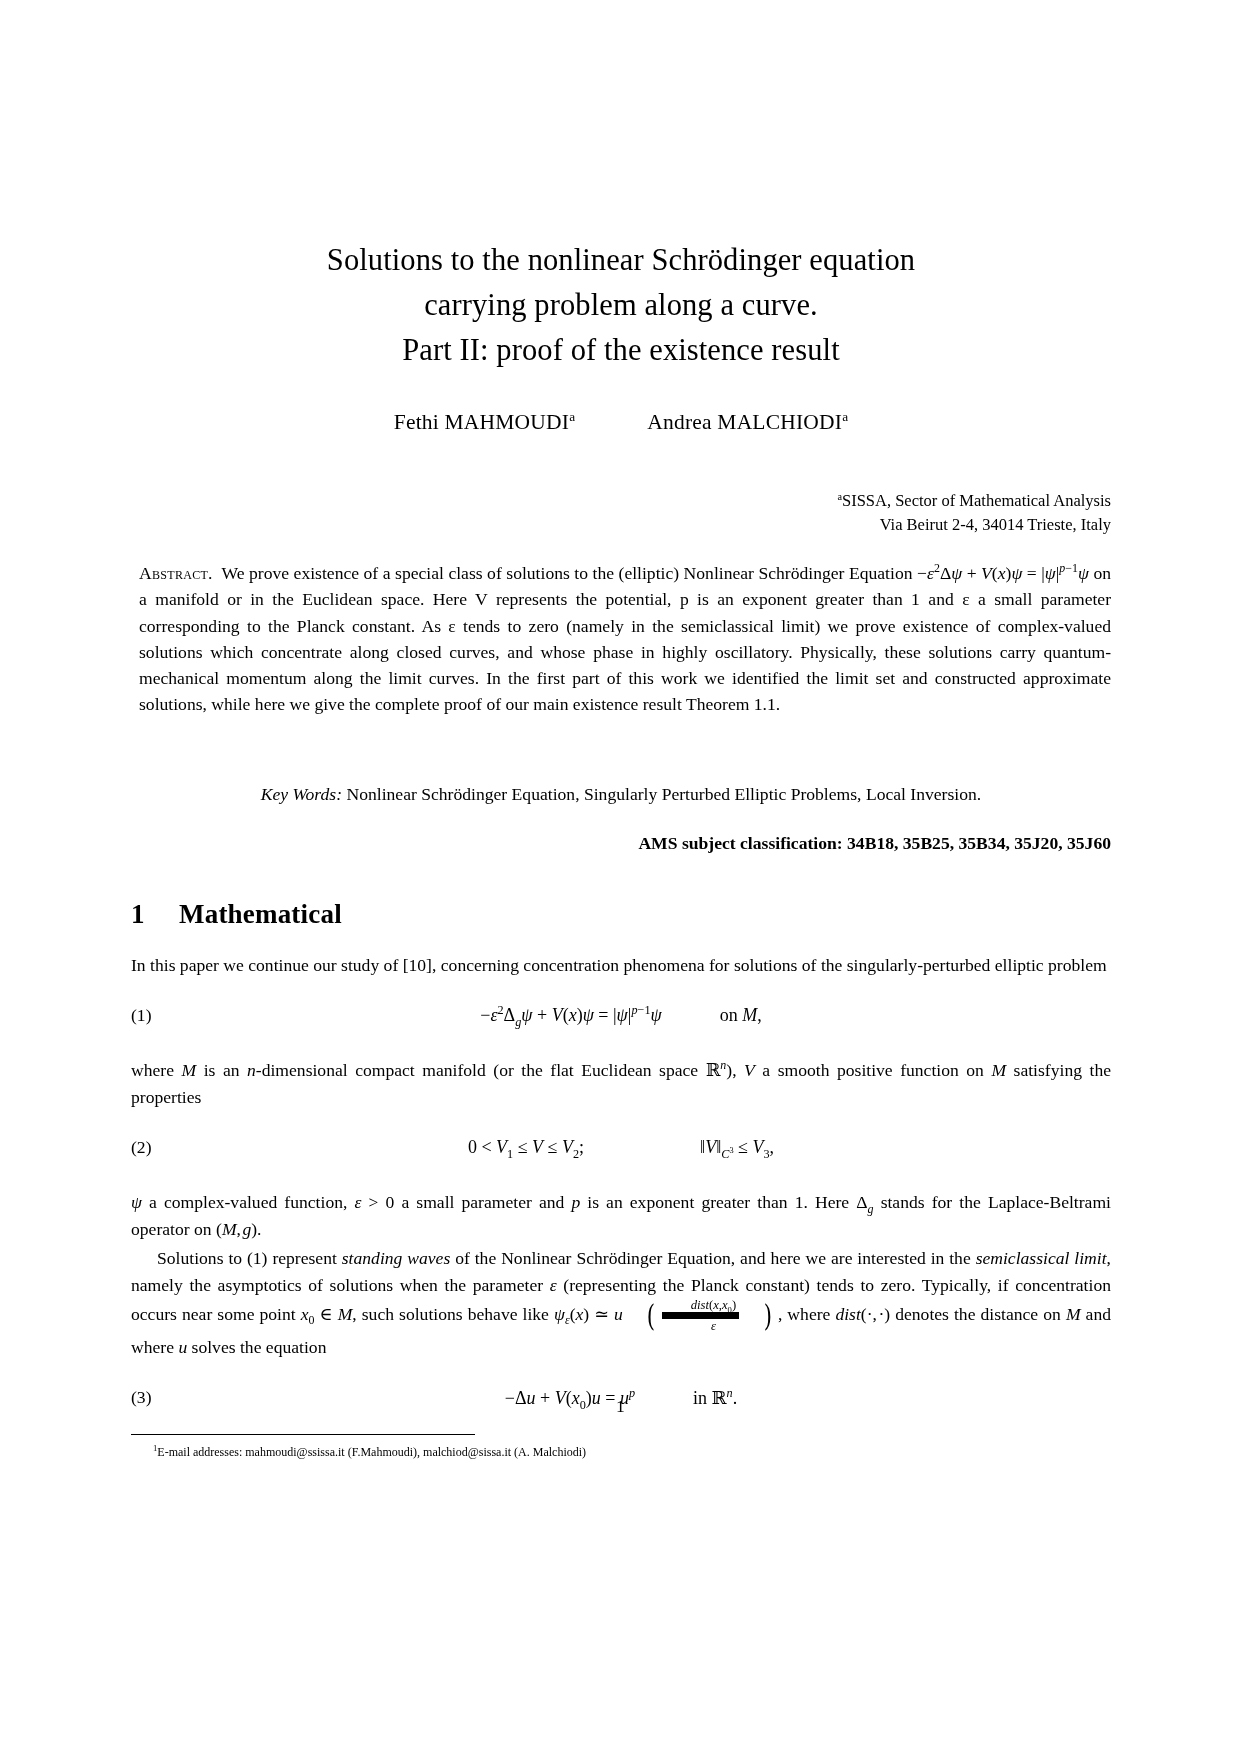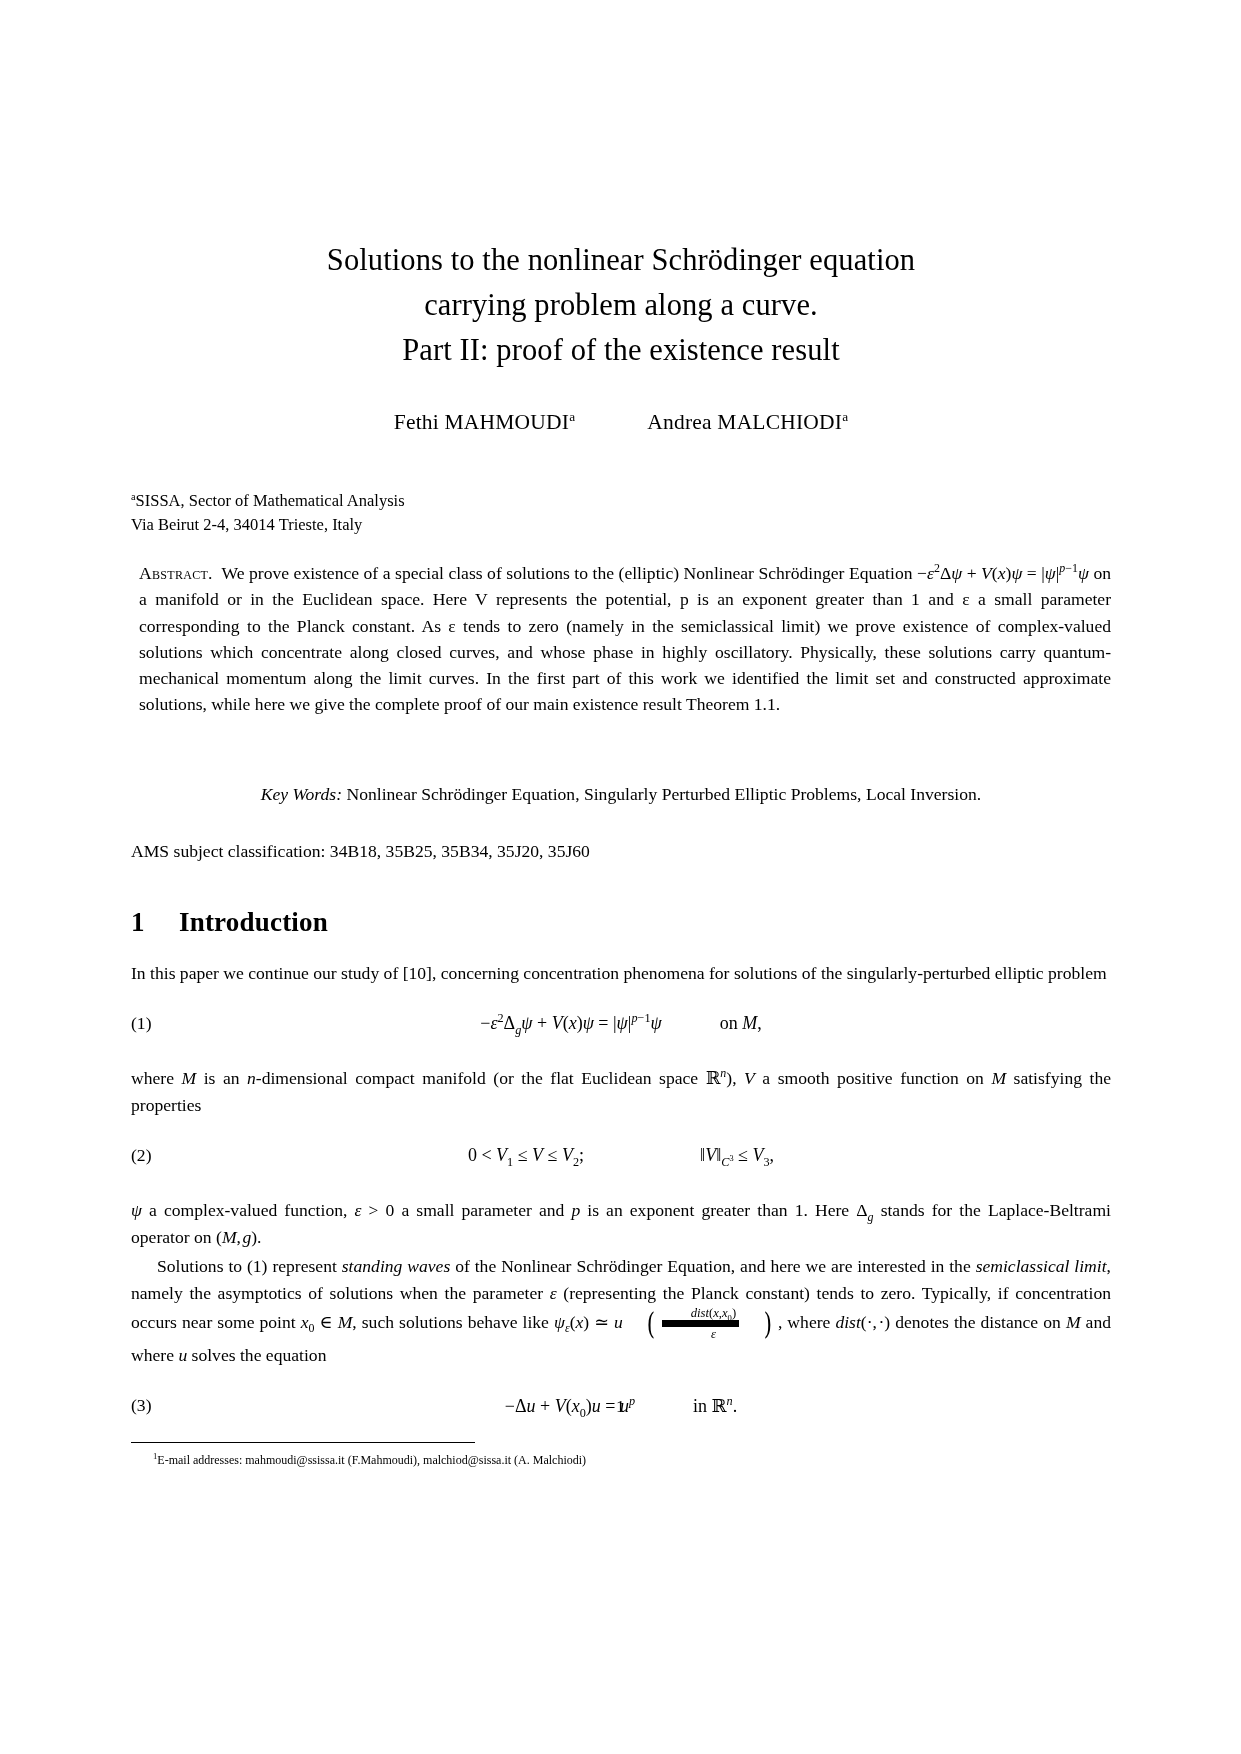--- a/index.html
+++ b/index.html
@@ -50,21 +50,21 @@
   .author {
     display: inline-block;
     text-align: right;
   }
   .author + .author { margin-left: 72px; }
   sup.aff { font-size: 0.62em; vertical-align: super; line-height: 0; }
 
   
   .affiliation {
     margin-top: 54px;
-    text-align: left;
+    text-align: right;
     font-size: 16.5px;
     line-height: 24px;
   }
   .affiliation .aff-line { display: block; }
 
   
   .abstract {
     margin-top: 23px;
     font-size: 17.6px;
     line-height: 26.3px;
@@ -81,24 +81,24 @@
 
   
   .keywords {
     margin-top: 63px;
     text-align: center;
     font-size: 17.6px;
     line-height: 26px;
   }
   .keywords .kw-label { font-style: italic; }
   .ams {
-    margin-top: 34px;
-    text-align: left;
-    font-size: 17.6px;
-    font-weight: normal;
+    margin-top: 26px;
+    text-align: right;
+    font-size: 17.6px;
+    font-weight: bold;
   }
 
   
   h1.section {
     margin: 45px 0 0 0;
     font-size: 27px;
     font-weight: bold;
     letter-spacing: 0.2px;
   }
   h1.section .num { display: inline-block; width: 48px; }
@@ -202,21 +202,21 @@
       <span class="aff-line"><sup class="aff">a</sup><span>SISSA, Sector of Mathematical Analysis</span></span>
       <span class="aff-line">Via Beirut 2-4, 34014 Trieste, Italy</span>
     </div>
 
     <div class="abstract"><span class="smallcaps">Abstract.</span>&nbsp; <span>We prove existence of a special class of solutions to the (elliptic) Nonlinear Schrödinger Equation </span><span class="mr">−<span class="mi">ε</span><sup class="m">2</sup>Δ<span class="mi">ψ</span> + <span class="mi">V</span>(<span class="mi">x</span>)<span class="mi">ψ</span> = |<span class="mi">ψ</span>|<sup class="m"><span class="mi">p</span>−1</sup><span class="mi">ψ</span></span><span> on a manifold or in the Euclidean space. Here V represents the potential, p is an exponent greater than 1 and ε a small parameter corresponding to the Planck constant. As ε tends to zero (namely in the semiclassical limit) we prove existence of complex-valued solutions which concentrate along closed curves, and whose phase in highly oscillatory. Physically, these solutions carry quantum-mechanical momentum along the limit curves. In the first part of this work we identified the limit set and constructed approximate solutions, while here we give the complete proof of our main existence result Theorem 1.1.</span></div>
 
     <div class="keywords"><span class="kw-label">Key Words:</span> <span>Nonlinear Schrödinger Equation, Singularly Perturbed Elliptic Problems, Local Inversion.</span></div>
 
     <div class="ams">AMS subject classification: 34B18, 35B25, 35B34, 35J20, 35J60</div>
 
-    <h1 class="section"><span class="num">1</span><span>Introduction</span></h1>
+    <h1 class="section"><span class="num">1</span><span>Mathematical</span></h1>
 
     <p class="body">In this paper we continue our study of [10], concerning concentration phenomena for solutions of the singularly-perturbed elliptic problem</p>
 
     <div class="equation">
       <span class="eqno">(1)</span>
       <span class="eqbody">−<span class="mi">ε</span><sup class="m">2</sup>Δ<sub class="m"><span class="mi">g</span></sub><span class="mi">ψ</span> + <span class="mi">V</span>(<span class="mi">x</span>)<span class="mi">ψ</span> = |<span class="mi">ψ</span>|<sup class="m"><span class="mi">p</span>−1</sup><span class="mi">ψ</span><span class="eq-gap"></span><span class="mr">on</span> <span class="mi">M</span>,</span>
     </div>
 
     <p class="body"><span>where </span><span class="mi">M</span><span> is an </span><span class="mi">n</span><span>-dimensional compact manifold (or the flat Euclidean space </span><span class="bb">ℝ</span><sup class="m"><span class="mi">n</span></sup><span>), </span><span class="mi">V</span><span> a smooth positive function on </span><span class="mi">M</span><span> satisfying the properties</span></p>
 

